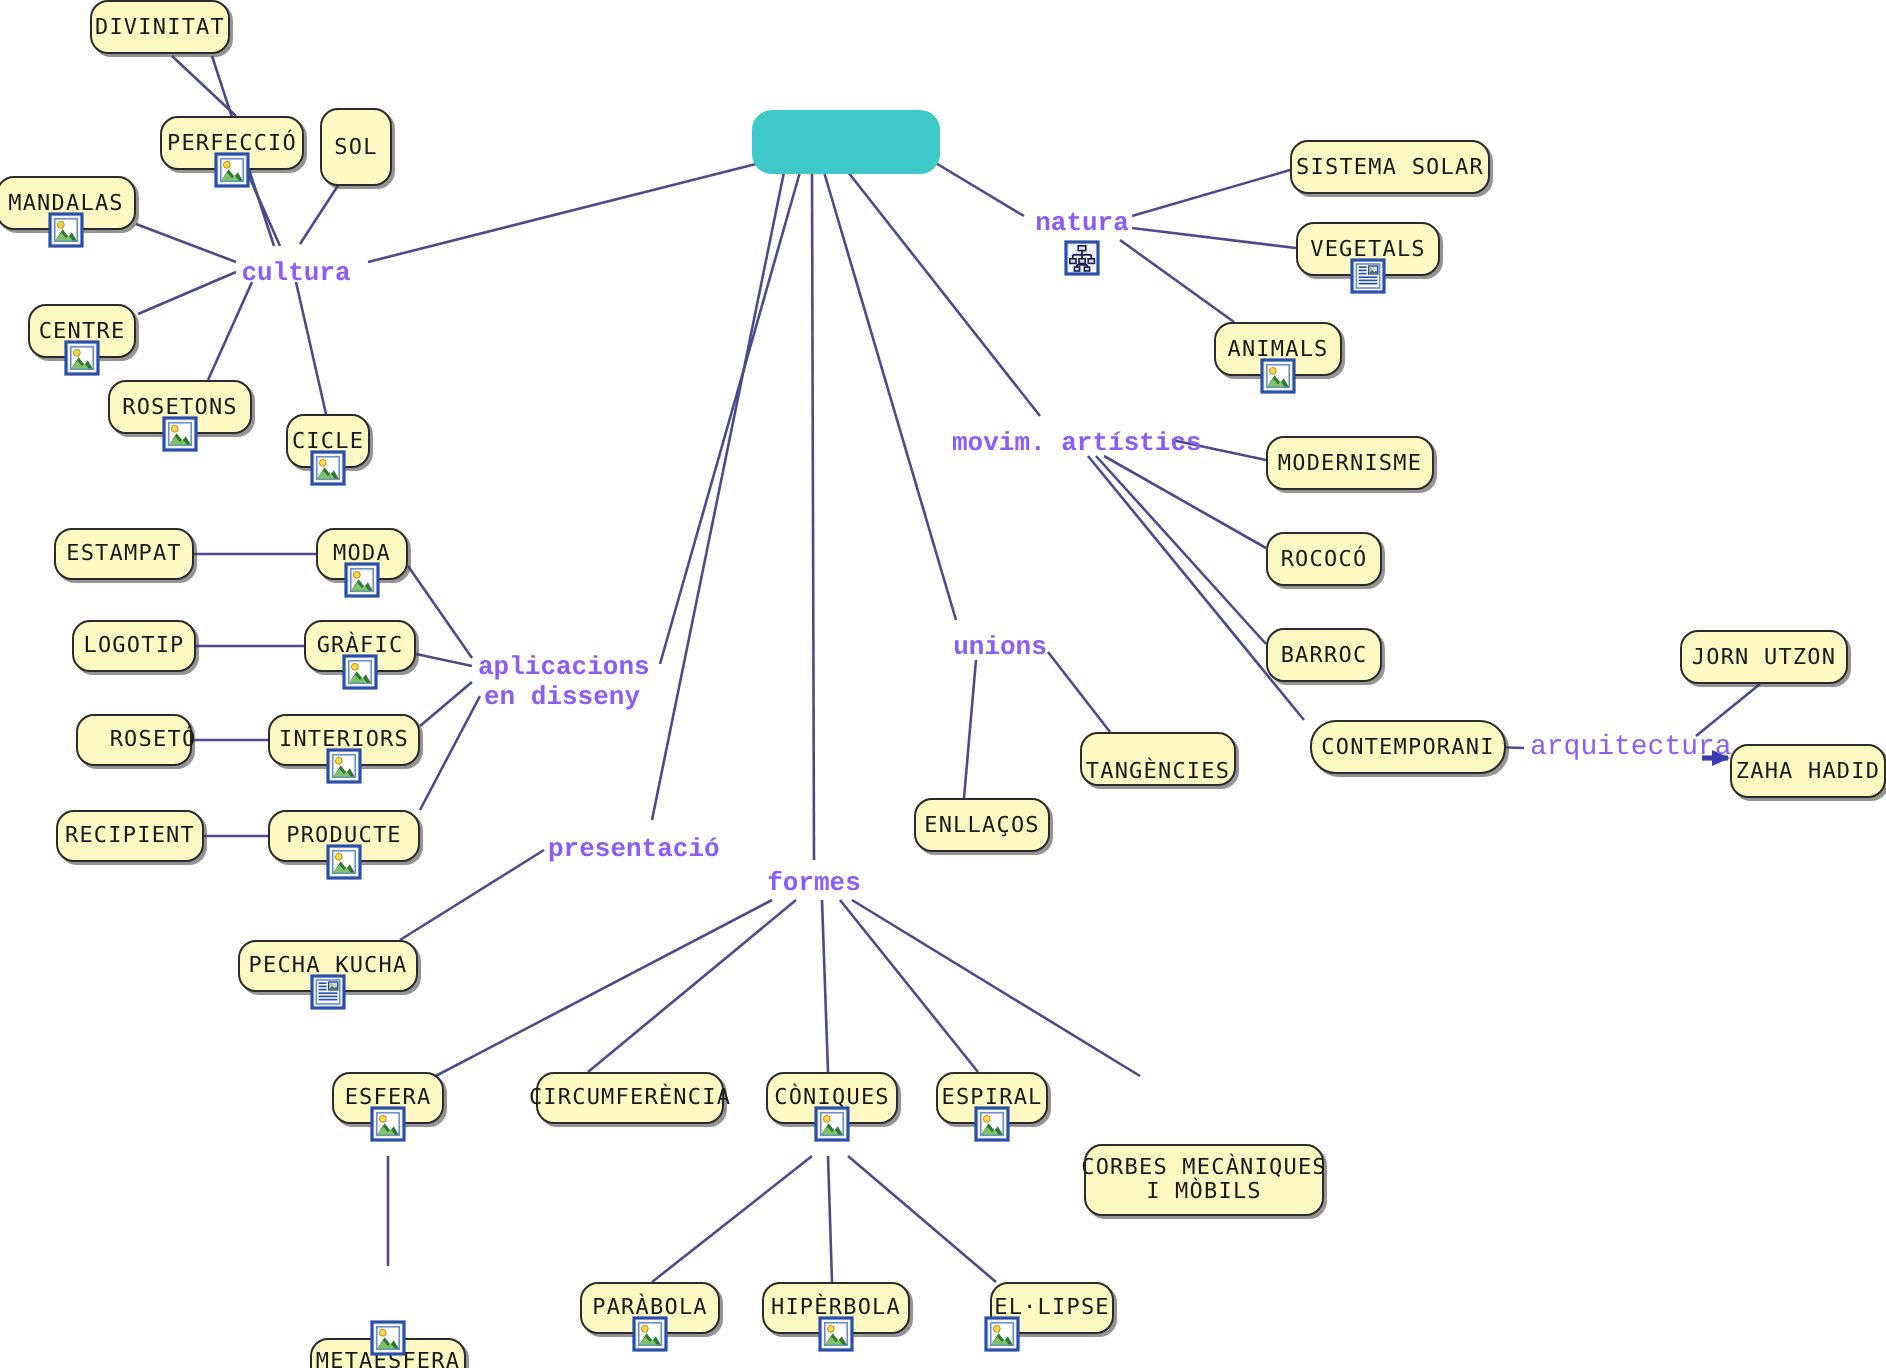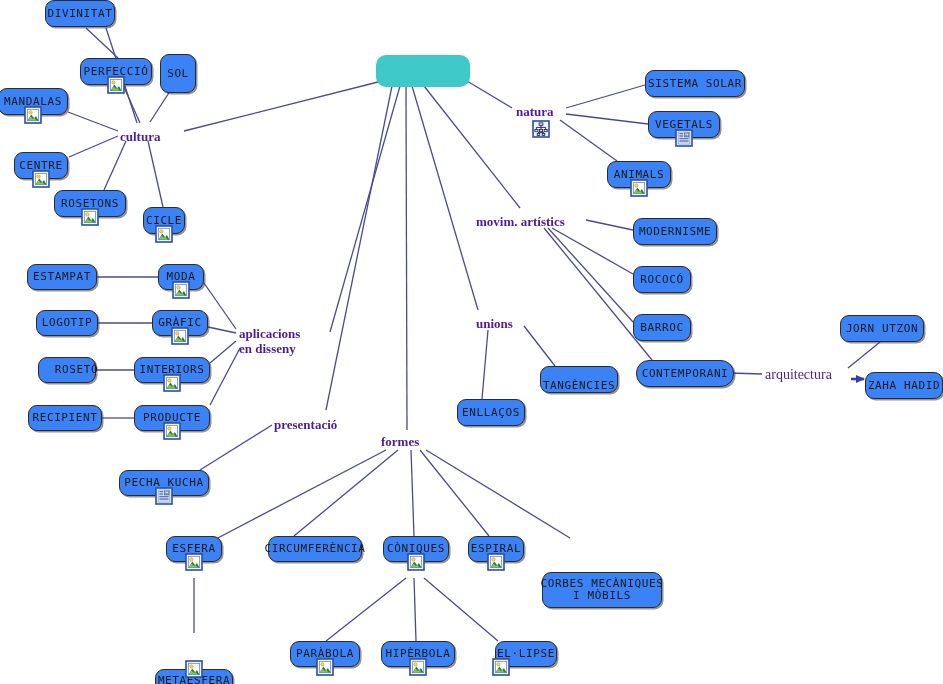--- a/index.html
+++ b/index.html
@@ -7,46 +7,46 @@
        font-family:"DejaVu Sans","Liberation Sans",sans-serif;}
   #stage{position:relative;width:943px;height:684px;background:#fff;}
 
   
   #edges{position:absolute;left:0;top:0;width:943px;height:684px;}
 
   
   .node{
     position:absolute;
     box-sizing:border-box;
-    background:#3b82f6;
+    background:#fef9c3;
     border:1px solid #2b2b2b;
     border-radius:9px;
     color:#1a1a1a;
     font-family:"DejaVu Sans Mono","Liberation Mono",monospace;
     font-size:11px;
     letter-spacing:.6px;
     text-align:center;
     white-space:pre;
     display:flex;
     align-items:center;
     justify-content:center;
     line-height:12px;
     box-shadow:1.5px 1.5px 0 rgba(60,60,60,.55);
   }
   .node.two-line{line-height:12px;margin-top:36px;}
 
   
   .tlabel{
     position:absolute;
-    font-family:Liberation Serif, serif;
+    font-family:Liberation Mono, monospace;
     font-weight:bold;
     font-size:13px;
-    color:#4c1d95;
+    color:#8b5cf6;
     white-space:pre;
-    text-align:left;
+    text-align:center;
     line-height:15px;
   }
   .tlabel.plain{font-weight:normal;font-size:14px;}
 
   
   #cercle{
     position:absolute;
     left:369px;top:48px;width:94px;height:32px;
     background:#2f6fe8;
     border:2px solid #13132e;
@@ -140,21 +140,21 @@
       <div class="node" style="left: -2px; top: 88px; width: 70px; height: 27px;"><span>MANDALAS</span></div>
       <div class="node" style="left: 14px; top: 152px; width: 54px; height: 27px;"><span>CENTRE</span></div>
       <div class="node" style="left: 54px; top: 190px; width: 72px; height: 27px;"><span>ROSETONS</span></div>
       <div class="node" style="left: 143px; top: 207px; width: 42px; height: 27px;"><span>CICLE</span></div>
       <div class="node" style="left: 645px; top: 70px; width: 100px; height: 27px;"><span>SISTEMA SOLAR</span></div>
       <div class="node" style="left: 648px; top: 111px; width: 72px; height: 27px;"><span>VEGETALS</span></div>
       <div class="node" style="left: 607px; top: 161px; width: 64px; height: 27px;"><span>ANIMALS</span></div>
       <div class="node" style="left: 633px; top: 218px; width: 84px; height: 27px;"><span>MODERNISME</span></div>
       <div class="node" style="left: 633px; top: 266px; width: 58px; height: 27px;"><span>ROCOCÓ</span></div>
       <div class="node" style="left: 633px; top: 314px; width: 58px; height: 27px;"><span>BARROC</span></div>
-      <div class="node" style="left: 636px; top: 360px; width: 98px; height: 27px; border-radius: 13px;"><span>CONTEMPORANI</span></div>
+      <div class="node" style="left: 655px; top: 360px; width: 98px; height: 27px; border-radius: 13px;"><span>CONTEMPORANI</span></div>
       <div class="node" style="left: 840px; top: 315px; width: 84px; height: 27px;"><span>JORN UTZON</span></div>
       <div class="node" style="left: 865px; top: 372px; width: 78px; height: 27px;"><span>ZAHA HADID</span></div>
       <div class="node" style="left: 540px; top: 366px; width: 78px; height: 27px; align-items: flex-end;"><span>TANGÈNCIES</span></div>
       <div class="node" style="left: 457px; top: 399px; width: 68px; height: 27px;"><span>ENLLAÇOS</span></div>
       <div class="node" style="left: 27px; top: 264px; width: 70px; height: 26px;"><span>ESTAMPAT</span></div>
       <div class="node" style="left: 158px; top: 264px; width: 46px; height: 26px;"><span>MODA</span></div>
       <div class="node" style="left: 36px; top: 310px; width: 62px; height: 26px;"><span>LOGOTIP</span></div>
       <div class="node" style="left: 152px; top: 310px; width: 56px; height: 26px;"><span>GRÀFIC</span></div>
       <div class="node" style="left: 38px; top: 357px; width: 58px; height: 26px; padding-left: 19px;"><span>ROSETÓ</span></div>
       <div class="node" style="left: 134px; top: 357px; width: 76px; height: 26px;"><span>INTERIORS</span></div>

